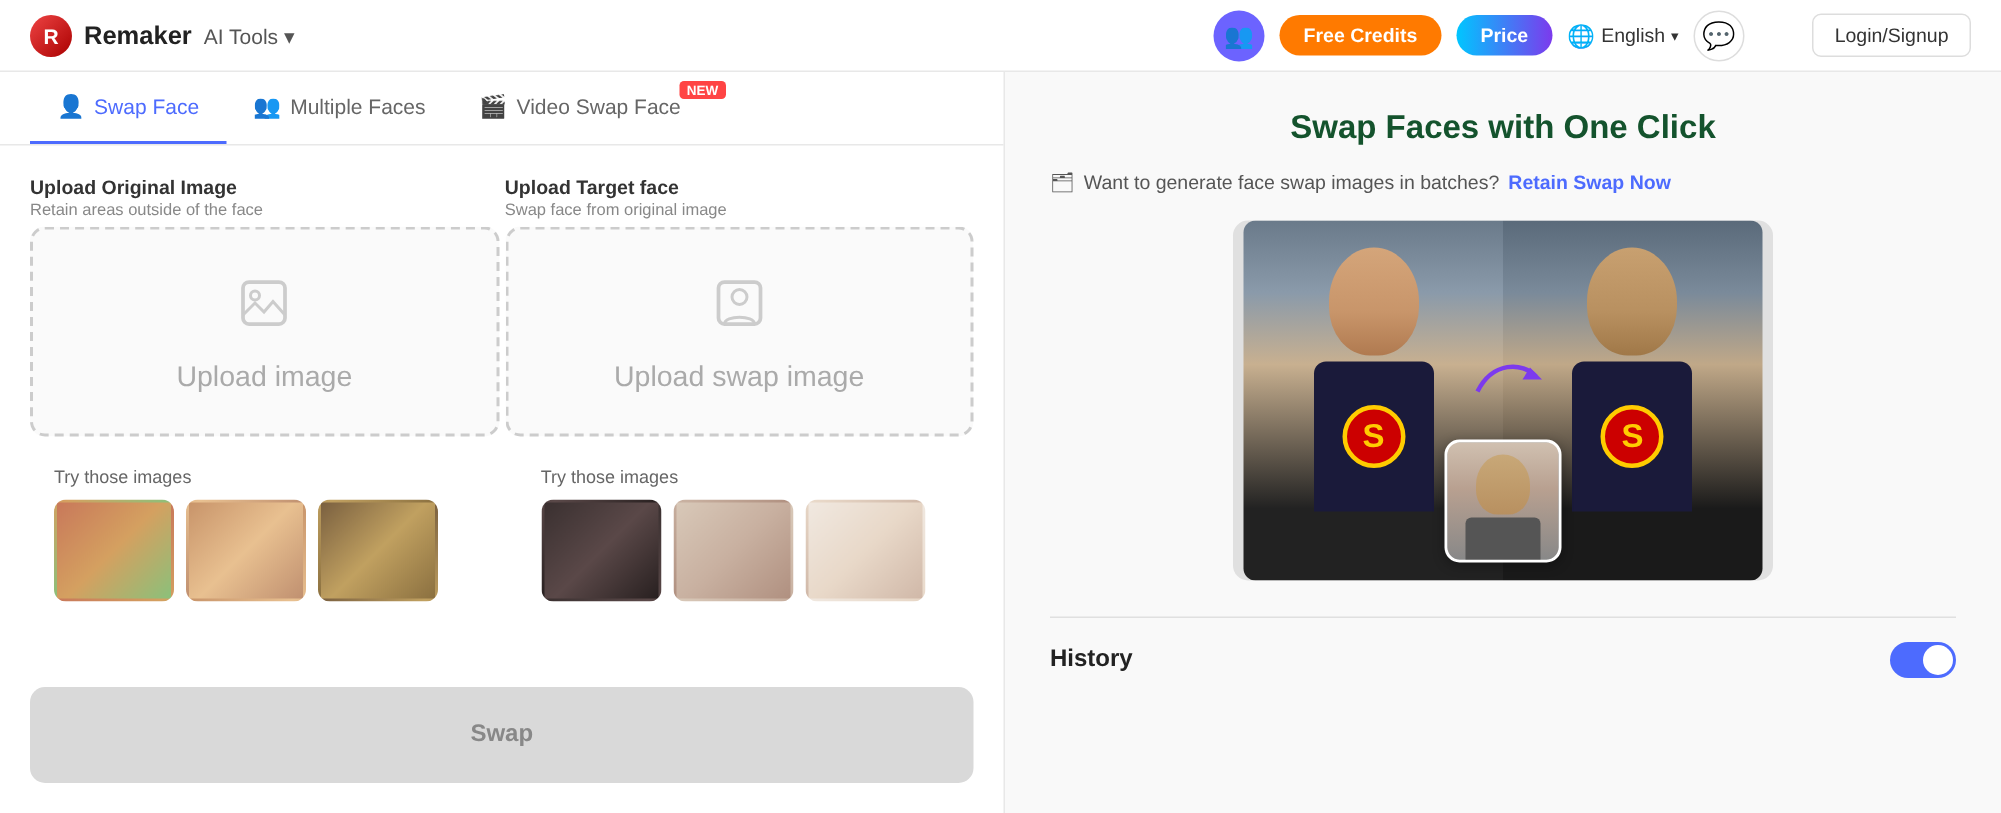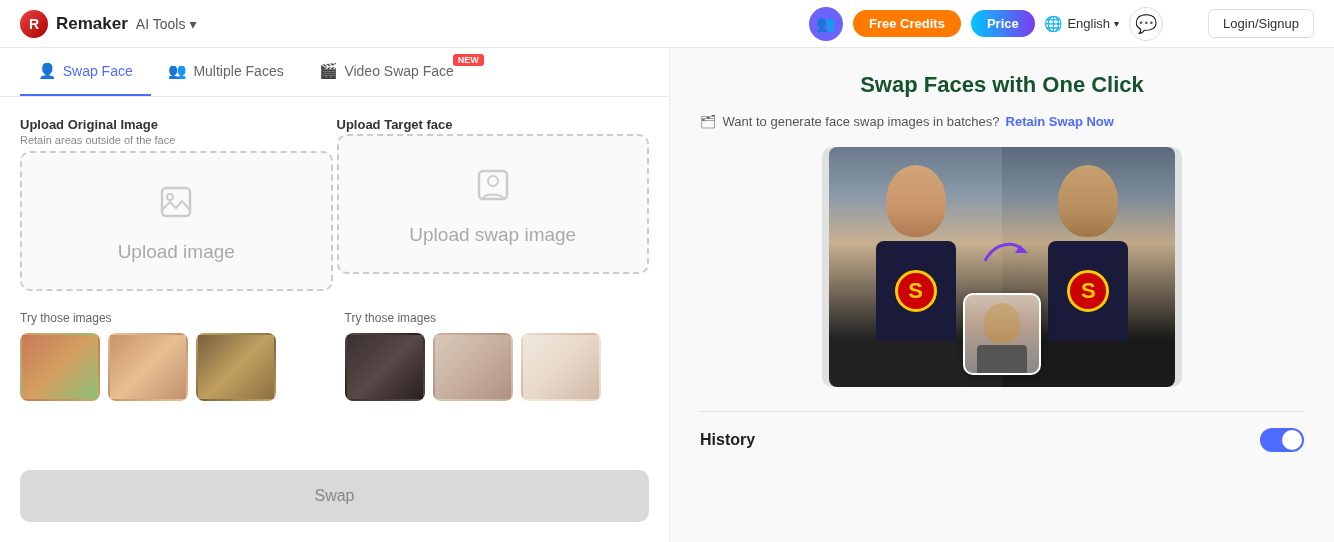--- a/index.html
+++ b/index.html
@@ -75,34 +75,34 @@
     .upload-box {
       border: 2px dashed #ccc; border-radius: 10px;
       display: flex; flex-direction: column; align-items: center; justify-content: center;
       height: 140px; cursor: pointer; background: #fafafa;
       color: #aaa; font-size: 19px; gap: 8px;
     }
     .upload-box-icon { font-size: 36px; color: #ccc; }
 
     
     .sample-section { padding: 0 20px; display: flex; gap: 20px; }
-    .sample-col { flex: 1; }
+    .sample-col { flex: 1; margin-left: 16px; }
     .sample-label { font-size: 12px; color: #666; margin-bottom: 8px; }
     .sample-images { display: flex; gap: 8px; }
     .sample-img {
       width: 80px; height: 68px; border-radius: 8px; overflow: hidden;
       cursor: pointer; border: 2px solid transparent;
     }
 
     
     .swap-btn-area { padding: 20px; margin-top: auto; }
     .btn-swap {
-      width: 100%; height: 52px; border-radius: 10px;
+      width: 100%; height: 64px; border-radius: 10px;
       background: #d9d9d9; border: none; color: #888;
-      font-size: 16px; font-weight: 400; cursor: not-allowed;
+      font-size: 16px; font-weight: 700; cursor: not-allowed;
     }
 
     
     .right-panel { flex: 1; background: #f9f9f9; padding: 24px 30px; overflow-y: auto; }
     .panel-title { text-align: center; font-size: 22px; font-weight: 600; color: #14532d; margin-bottom: 16px; }
     .batch-notice { display: flex; align-items: center; gap: 6px; font-size: 13px; color: #555; margin-bottom: 18px; }
     .batch-notice a { color: #4d6bfe; font-weight: 600; text-decoration: none; }
 
     
     .demo-img-container {
@@ -196,20 +196,21 @@
               <rect x="8" y="8" width="28" height="28" rx="4" stroke="#ccc" stroke-width="2.5" fill="none"></rect>
               <circle cx="16" cy="17" r="3" stroke="#ccc" stroke-width="2"></circle>
               <path d="M8 30 L16 22 L22 28 L28 21 L36 30" stroke="#ccc" stroke-width="2" fill="none"></path>
             </svg>
           </div>
           <span>Upload image</span>
         </div>
       </div>
       <div class="upload-col">
         <div class="upload-label">Upload Target face</div>
+        <div class="upload-sublabel">Swap face from original image</div>
         <div class="upload-box">
           <div class="upload-box-icon">
             <svg width="44" height="44" viewBox="0 0 44 44" fill="none">
               <rect x="8" y="8" width="28" height="28" rx="4" stroke="#ccc" stroke-width="2.5" fill="none"></rect>
               <circle cx="22" cy="18" r="5" stroke="#ccc" stroke-width="2"></circle>
               <path d="M12 36 C12 30 32 30 32 36" stroke="#ccc" stroke-width="2" fill="none"></path>
             </svg>
           </div>
           <span>Upload swap image</span>
         </div>

